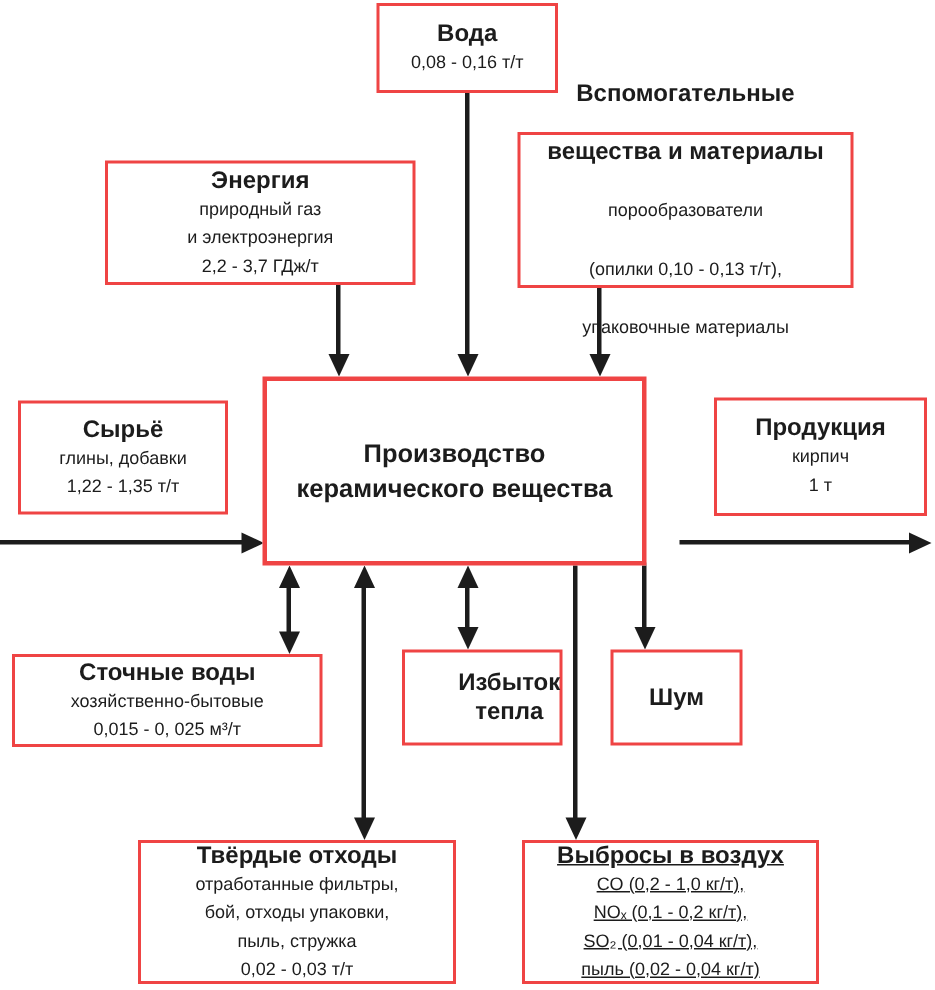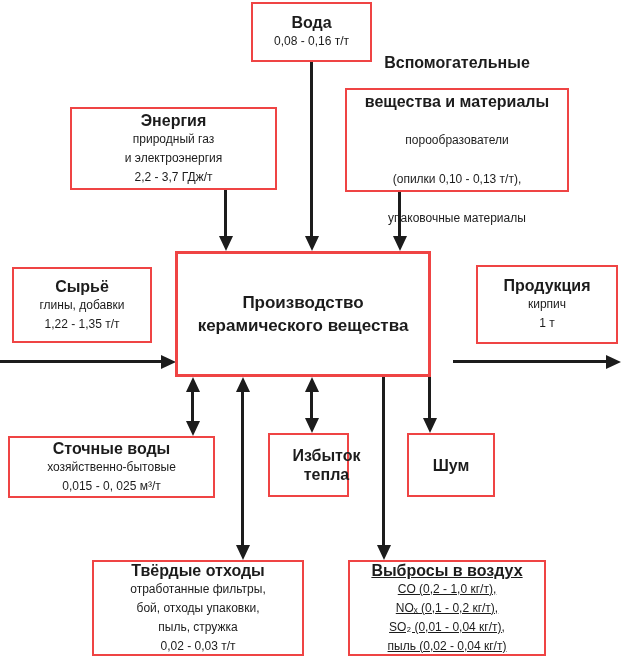--- a/index.html
+++ b/index.html
@@ -64,21 +64,21 @@
     <div class="l">кирпич</div>
     <div class="l">1 т</div>
   </div>
 
   <div class="box" id="node-wastewater" style="left:8px;top:436px;width:207px;height:62px;">
     <div class="t">Сточные воды</div>
     <div class="l">хозяйственно-бытовые</div>
     <div class="l">0,015 - 0, 025 м³/т</div>
   </div>
 
-  <div class="box" id="node-heat" style="left:268px;top:433px;width:81px;height:64px;padding-left:36px;">
+  <div class="box" id="node-heat" style="left:268px;top:433px;width:107px;height:64px;padding-left:36px;">
     <div class="t">Избыток</div>
     <div class="t">тепла</div>
   </div>
 
   <div class="box" id="node-noise" style="left:407px;top:433px;width:88px;height:64px;">
     <div class="t">Шум</div>
   </div>
 
   <div class="box" id="node-solid" style="left:92px;top:560px;width:212px;height:96px;">
     <div class="t">Твёрдые отходы</div>

